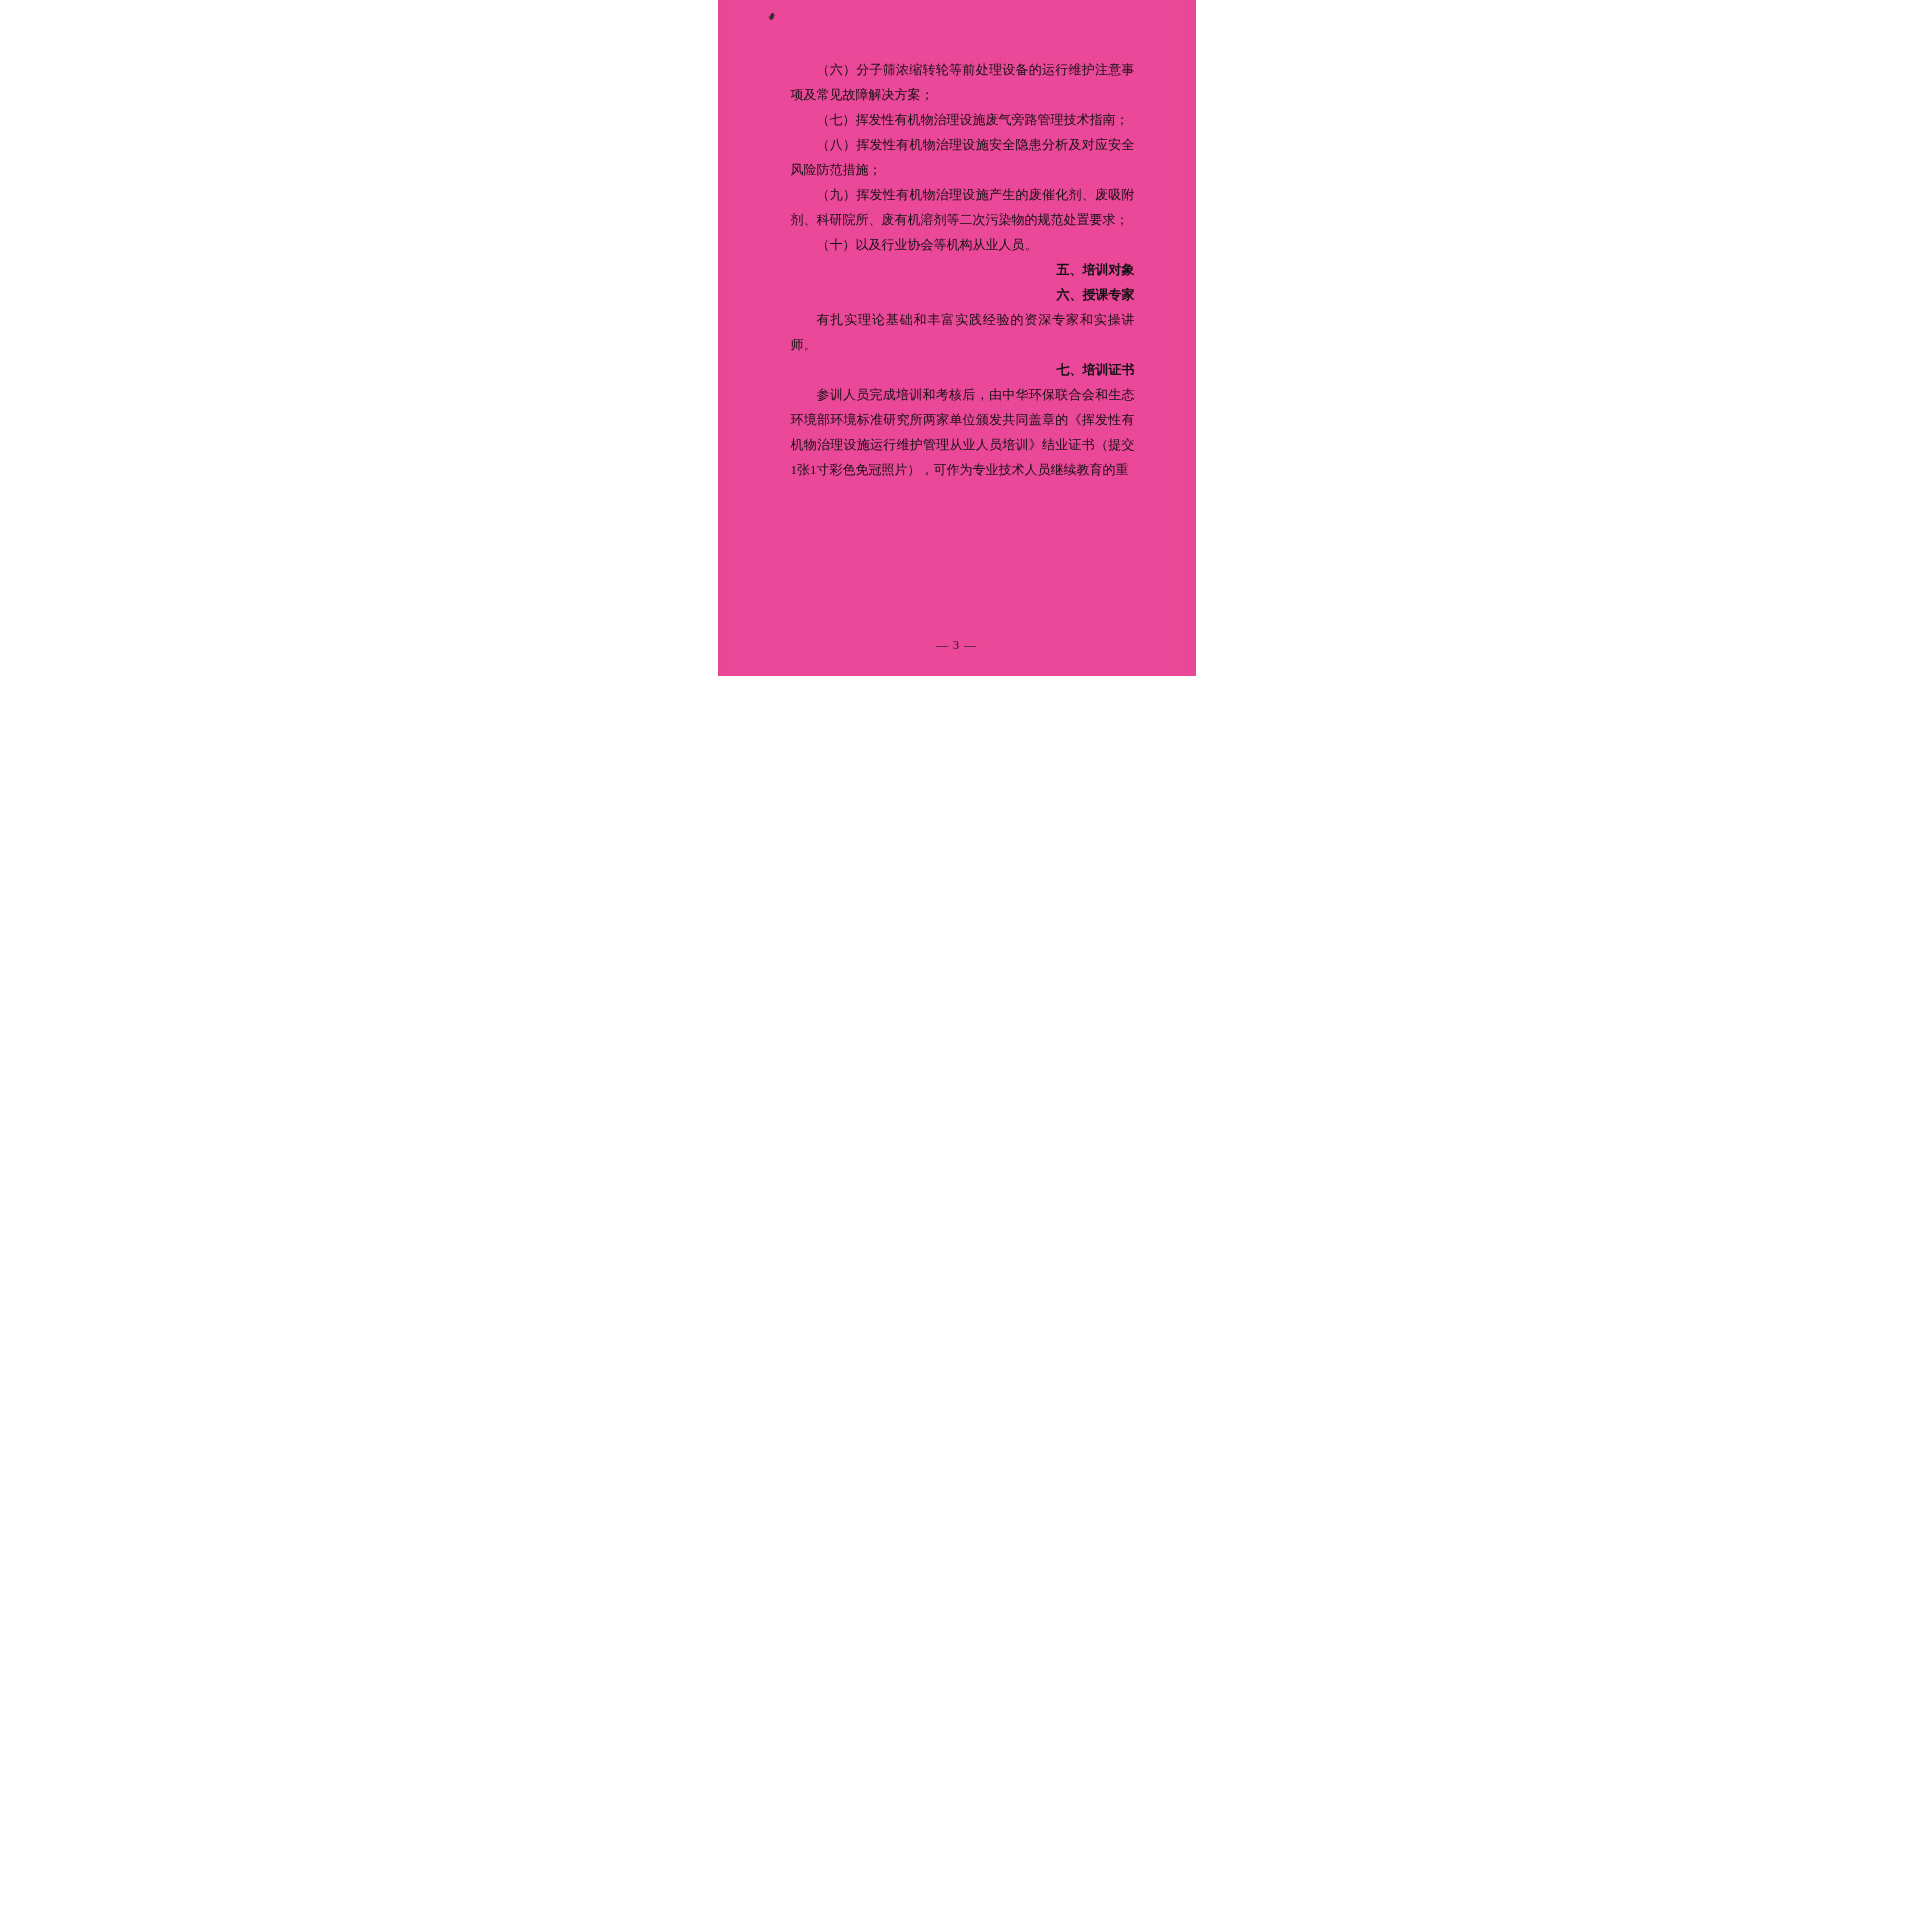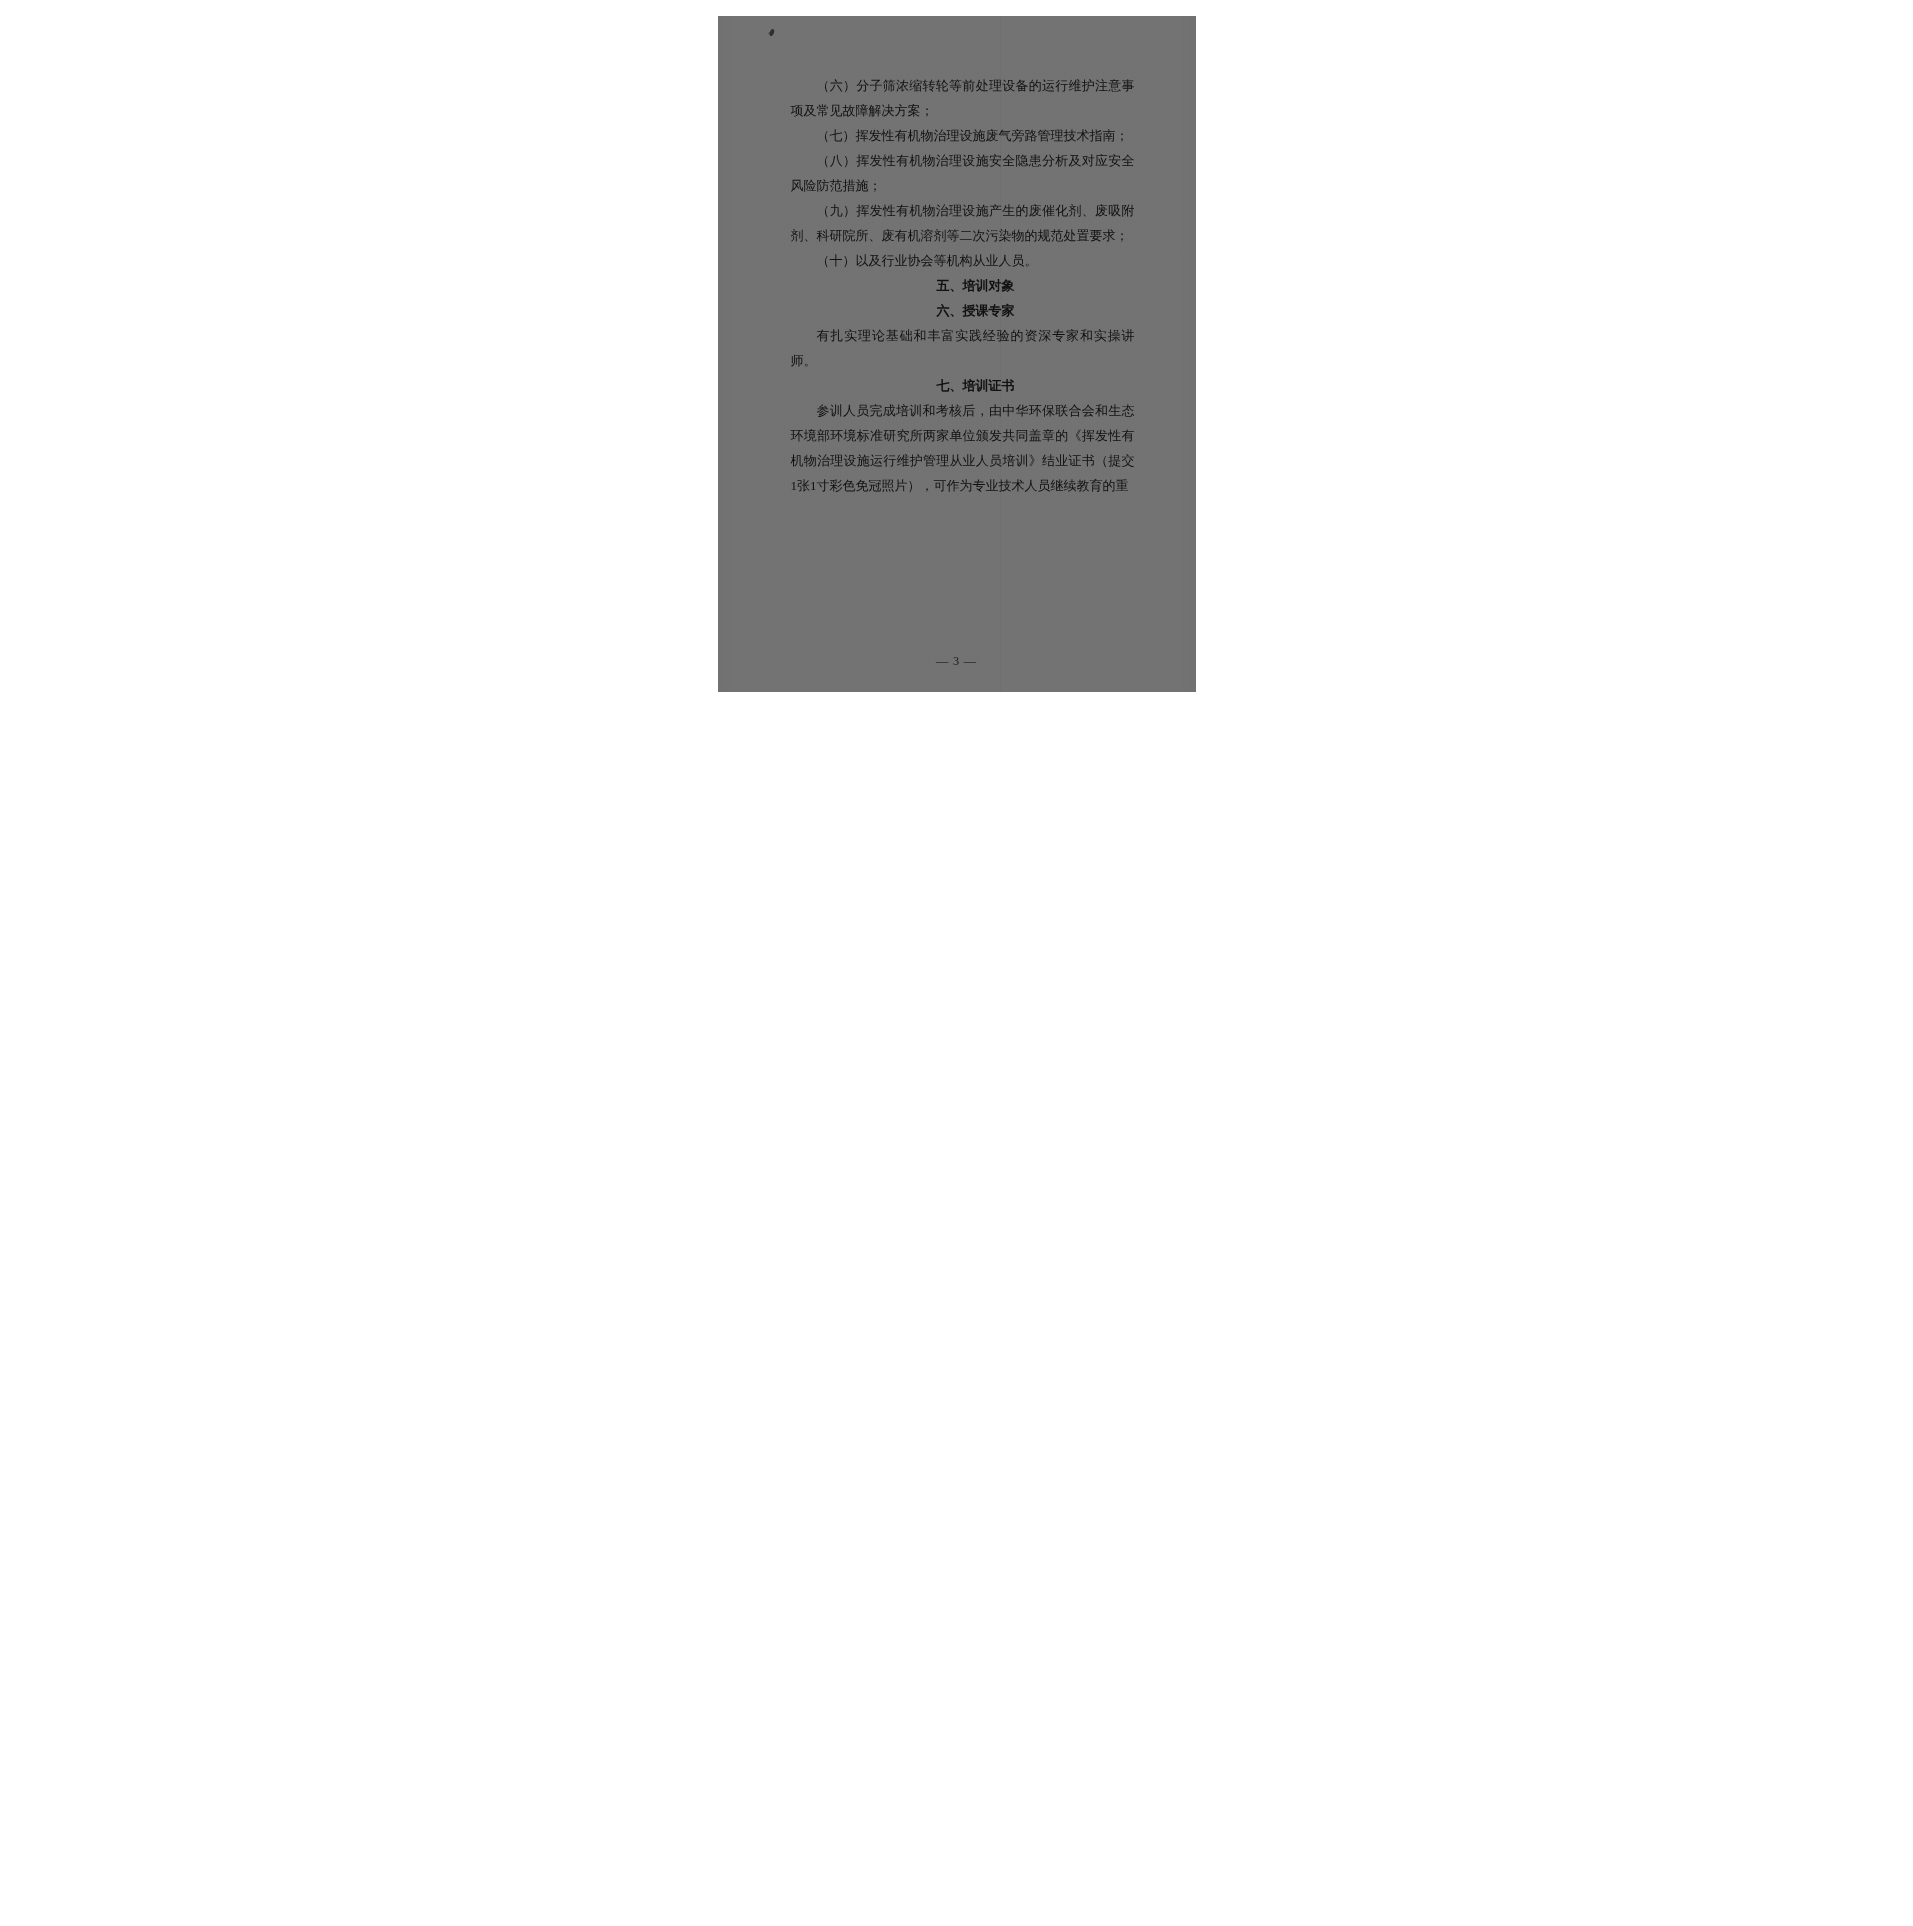--- a/index.html
+++ b/index.html
@@ -4,22 +4,22 @@
 <style>
   html, body {
     margin: 0;
     padding: 0;
     background: #ffffff;
   }
   .page {
     position: relative;
     width: 478px;
     height: 676px;
-    margin: 16px auto;
-    background: #737373;
+    margin: 0 auto;
+    background: #ec4899;
     overflow: hidden;
     font-family: "Liberation Serif", serif;
     color: #111;
   }
   
   .page::before {
     content: "";
     position: absolute;
     inset: 0;
     background:
@@ -74,21 +74,21 @@
     line-height: 25px;
     letter-spacing: 0;
     text-indent: 2em;
     text-align: justify;
     text-justify: inter-ideograph;
     font-weight: 400;
   }
   .textblock p.heading {
     font-family: "Liberation Sans", sans-serif;
     font-weight: 700;
-    text-align: center;
+    text-align: right;
   }
   .footer {
     position: absolute;
     left: 0;
     right: 0;
     top: 638px;
     text-align: center;
     font-size: 12.3px;
     color: #1a1a1a;
     letter-spacing: 0.8px;

